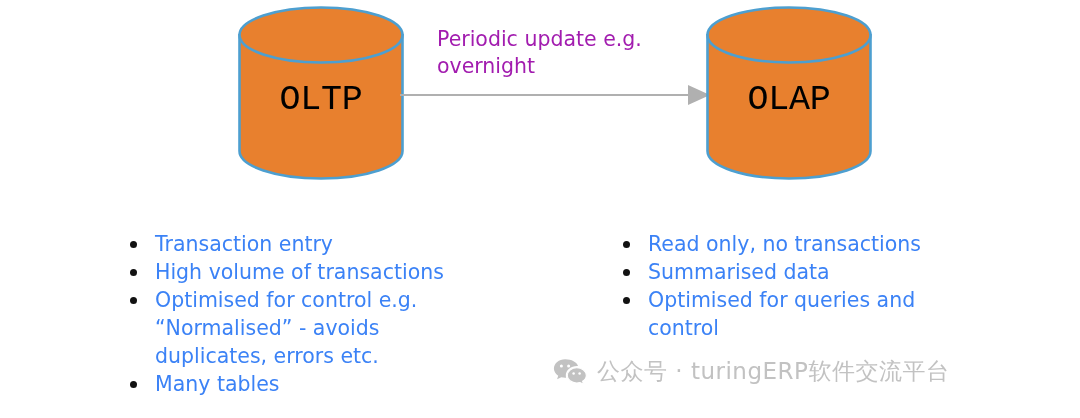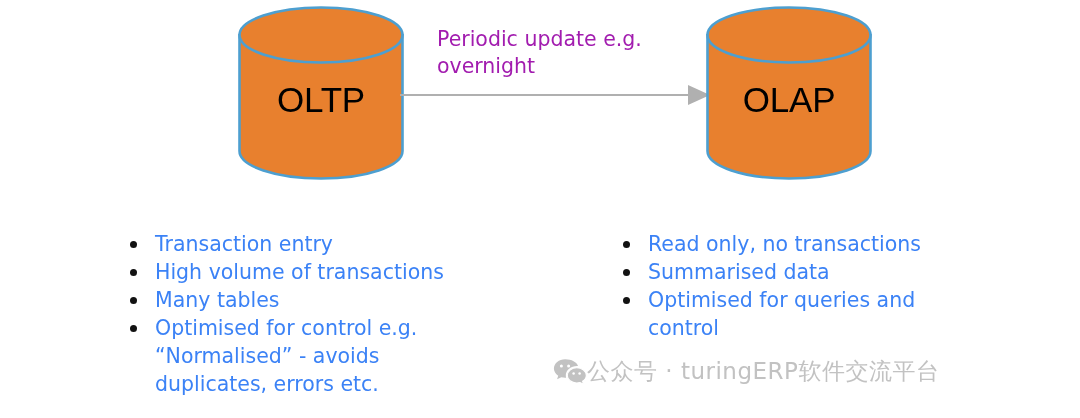--- a/index.html
+++ b/index.html
@@ -43,21 +43,21 @@
   .cyl-label {
     position: absolute;
     left: 0;
     top: 0;
     width: 168px;
     height: 176px;
     display: flex;
     align-items: center;
     justify-content: center;
     font-size: 35px;
-    font-family: Liberation Sans, sans-serif;
+    font-family: Liberation Mono, monospace;
     color: #000000;
     letter-spacing: -0.2px;
     padding-top: 14px;
     box-sizing: border-box;
   }
 
   
   #update-arrow {
     position: absolute;
     left: 400px;
@@ -106,20 +106,21 @@
     border-radius: 50%;
   }
 
   
   #watermark {
     position: absolute;
     left: 553px;
     top: 356px;
     display: flex;
     align-items: center;
+    gap: 10px;
     color: #c2c2c2;
     font-size: 23px;
     font-family: "DejaVu Sans", sans-serif;
     letter-spacing: 0.5px;
     white-space: nowrap;
   }
   #wechat-icon { display: block; }
 </style>
 </head>
 <body>
@@ -147,24 +148,24 @@
       <ellipse cx="84" cy="30" rx="81.5" ry="27.5" fill="#E8802E" stroke="#4D9FD0" stroke-width="2.6"></ellipse>
     </svg>
     <div class="cyl-label">OLAP</div>
   </div>
 
 </div>
 
 <ul class="bullet-list" id="oltp-list">
   <li class="bullet-item">Transaction entry</li>
   <li class="bullet-item">High volume of transactions</li>
-  <li class="bullet-item">Many tables</li>
   <li class="bullet-item">Optimised for control e.g.
 “Normalised” - avoids
 duplicates, errors etc.</li>
+  <li class="bullet-item">Many tables</li>
 </ul>
 
 <ul class="bullet-list" id="olap-list">
   <li class="bullet-item">Read only, no transactions</li>
   <li class="bullet-item">Summarised data</li>
   <li class="bullet-item">Optimised for queries and
 control</li>
 </ul>
 
 <div id="watermark">

